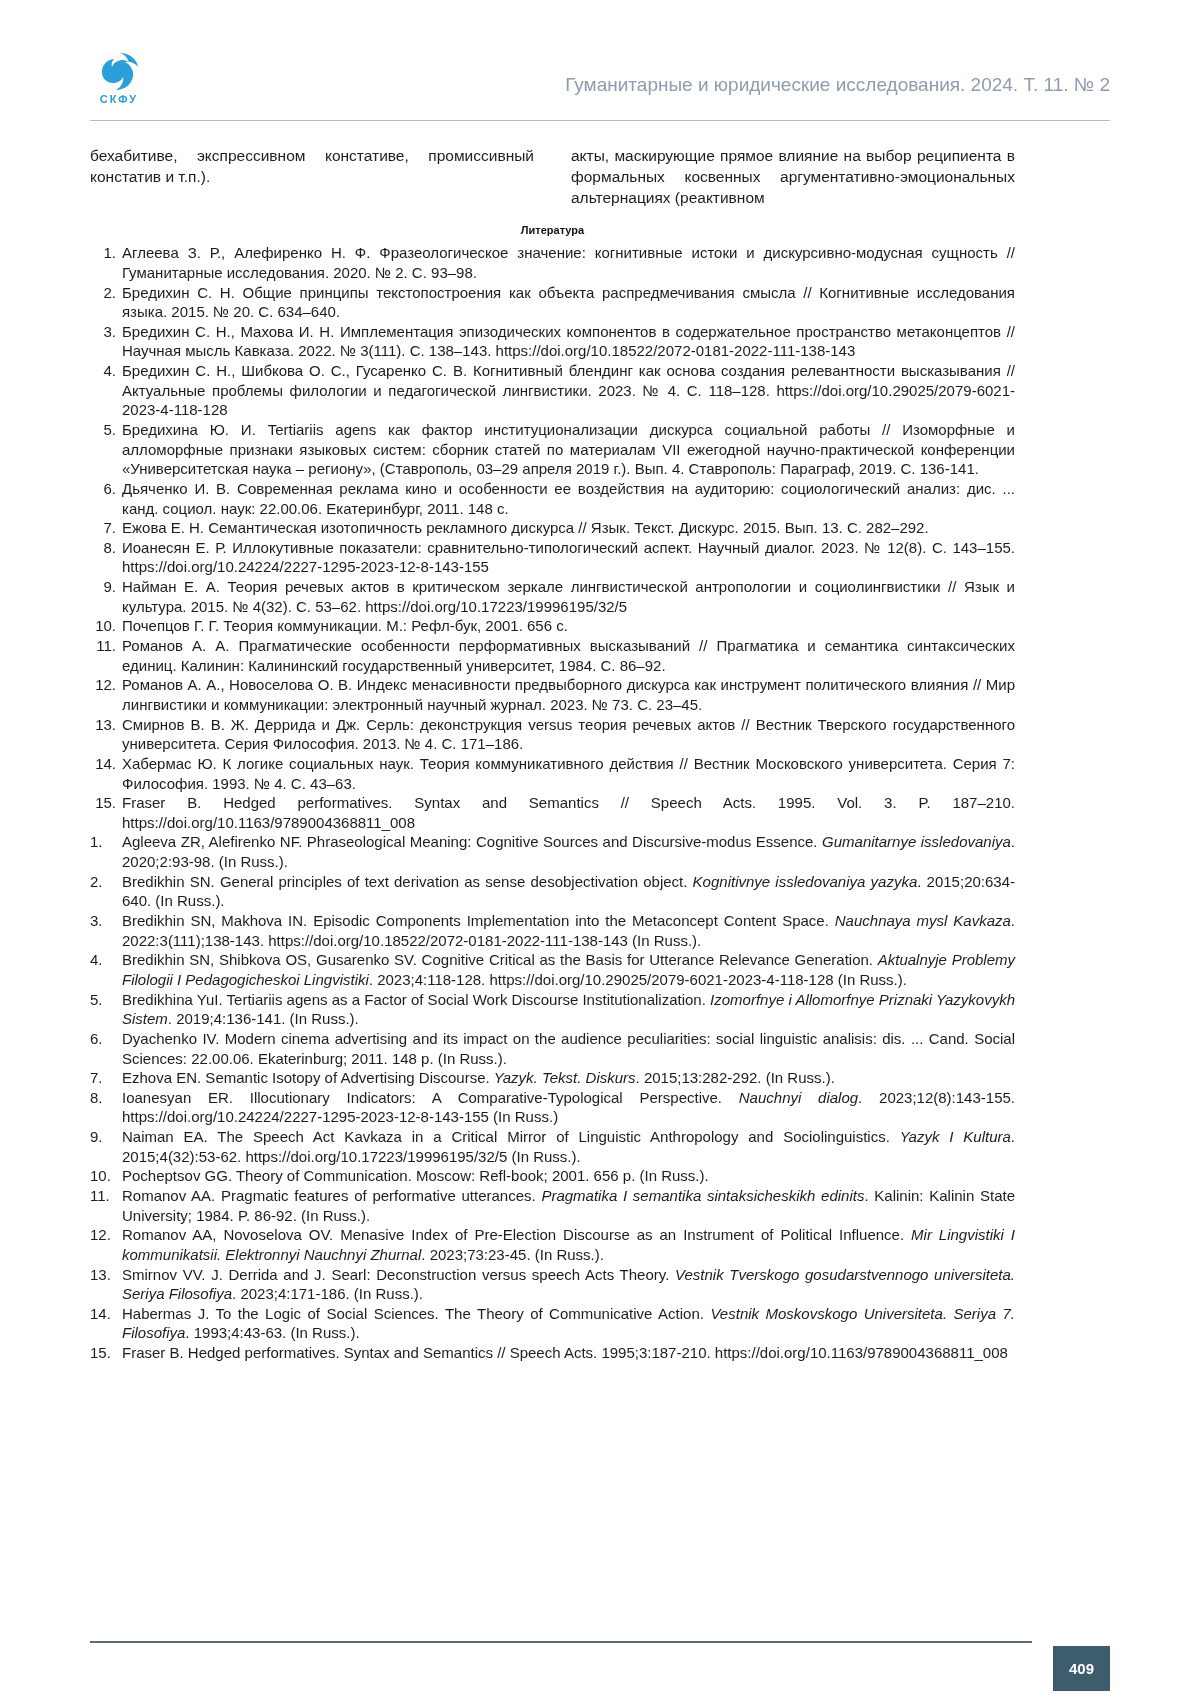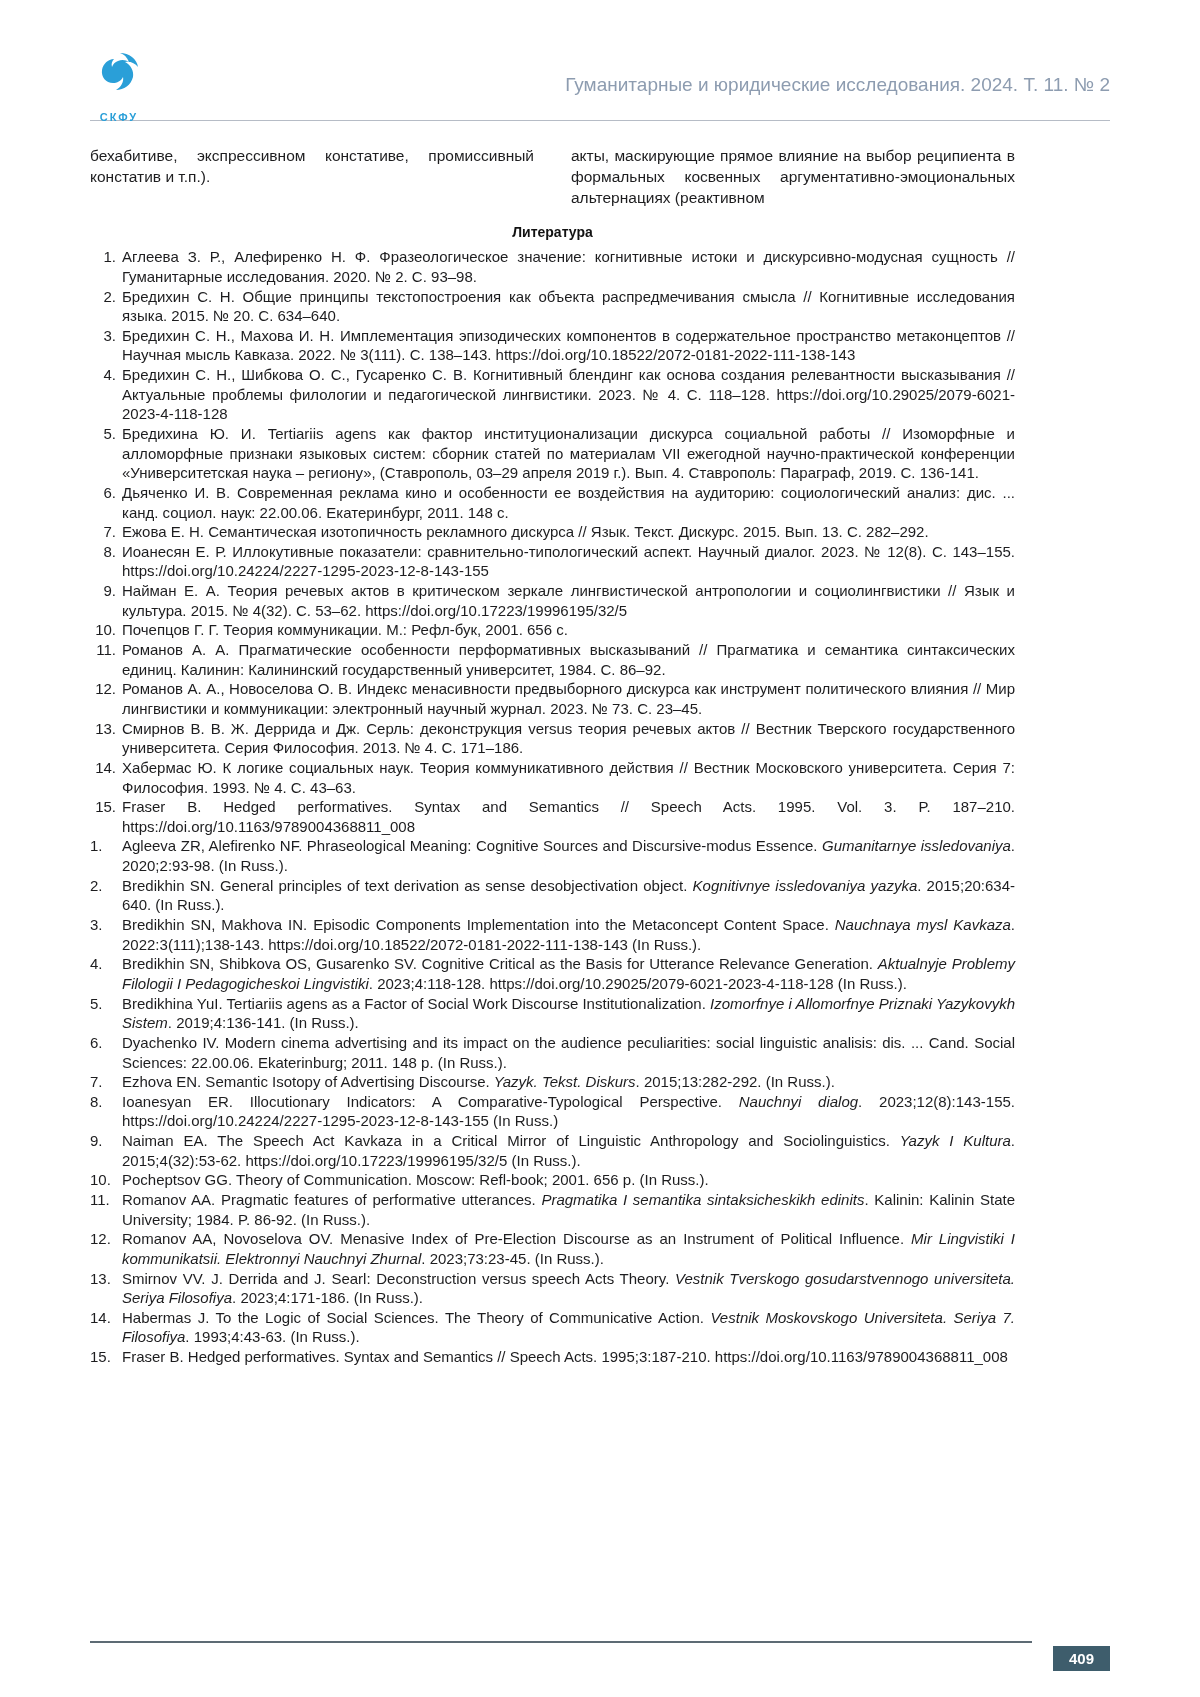--- a/index.html
+++ b/index.html
@@ -10,51 +10,51 @@
     margin:0 auto;
     background:#ffffff;
     font-family:"Liberation Sans","DejaVu Sans",sans-serif;
     color:#1d1d1f;
     overflow:hidden;
   }
   
   .header { position:relative; height:120px; padding:54px 90px 0 90px; }
   .logo { position:absolute; left:88px; top:52px; width:62px; text-align:center; }
   .logo svg { display:block; margin:0 auto; }
-  .logo-text { font-size:11px; font-weight:bold; letter-spacing:2px; color:#2a9fd8; margin-top:19px; }
+  .logo-text { font-size:11px; font-weight:bold; letter-spacing:2px; color:#2a9fd8; margin-top:1px; }
   .journal-title {
     position:absolute; left:90px; right:90px; top:74px;
     text-align:right; font-size:19px; color:#8d9cb0;
   }
   .header-rule { margin:0 90px; border-bottom:1.5px solid #b6bcc6; }
   
   .intro { display:flex; gap:37px; width:925px; margin:24px 0 0 90px; }
   .intro .col { flex:1; text-align:justify; font-size:15.5px; line-height:1.36; }
   
   .section-heading {
     width:925px; margin:16px 0 7px 90px;
-    text-align:center; font-size:14px; font-weight:bold; color:#121212;
+    text-align:center; font-size:11px; font-weight:bold; color:#121212;
   }
   .section-heading.en { margin-top:20px; }
   
   .ref-list { width:925px; margin-left:90px; }
   .ref-item { display:flex; font-size:15px; line-height:1.31; }
   .ref-num { flex:0 0 32px; padding-right:6px; text-align:right; }
   .ref-list.en .ref-num { text-align:left; }
   .ref-text { flex:1; text-align:justify; }
   .it { font-style:italic; }
   
   .footer { position:absolute; left:90px; right:90px; bottom:24px; height:32px; }
   .footer-rule { position:absolute; left:0; right:78px; top:0; border-top:2px solid #5d6b74; }
   .page-number {
     position:absolute; right:0; top:5px;
     min-width:57px; text-align:center;
     background:#3e5d6c; color:#ffffff;
     font-size:15px; font-weight:bold;
-    padding:4px 14px;
+    padding:14px 14px;
   }
 </style>
 </head>
 <body>
 
 <div class="page">
 
   <header class="header">
     <div class="logo">
       <span>

